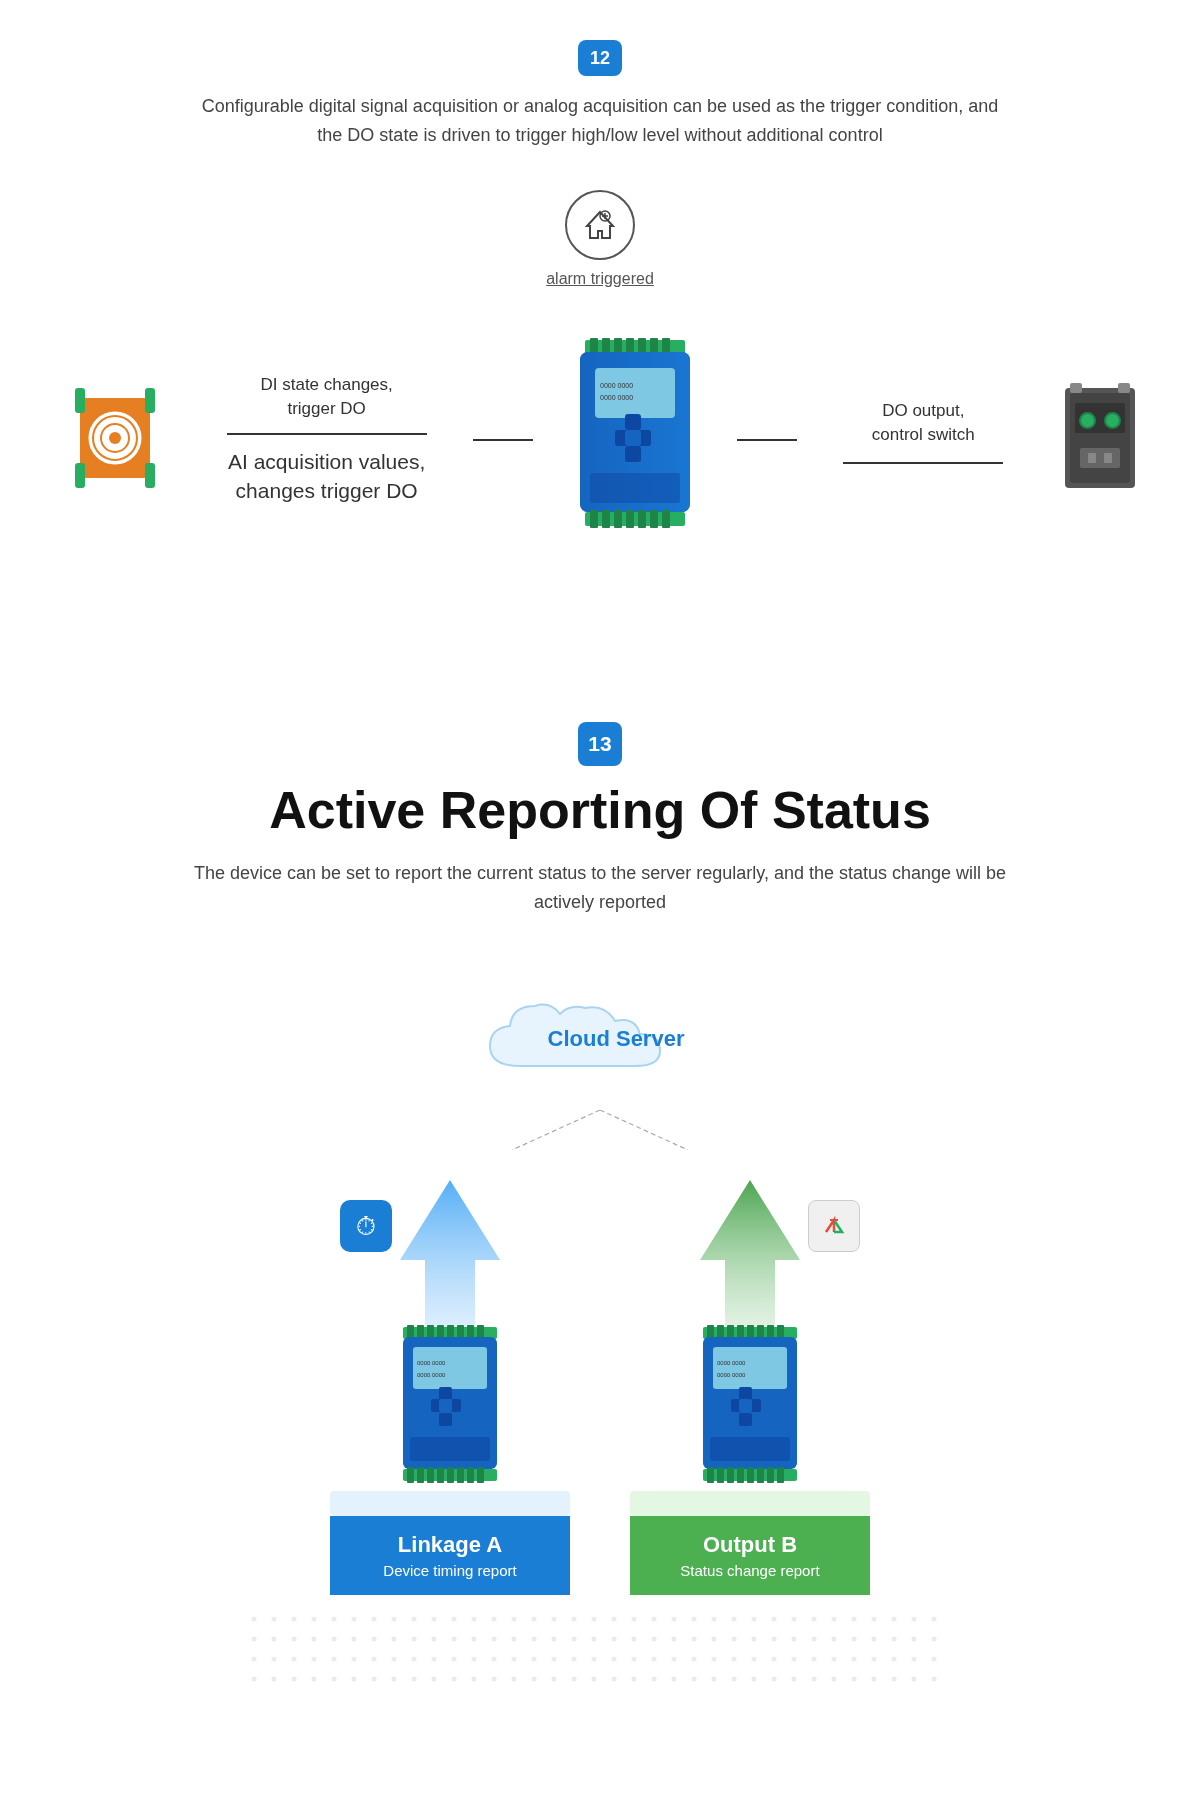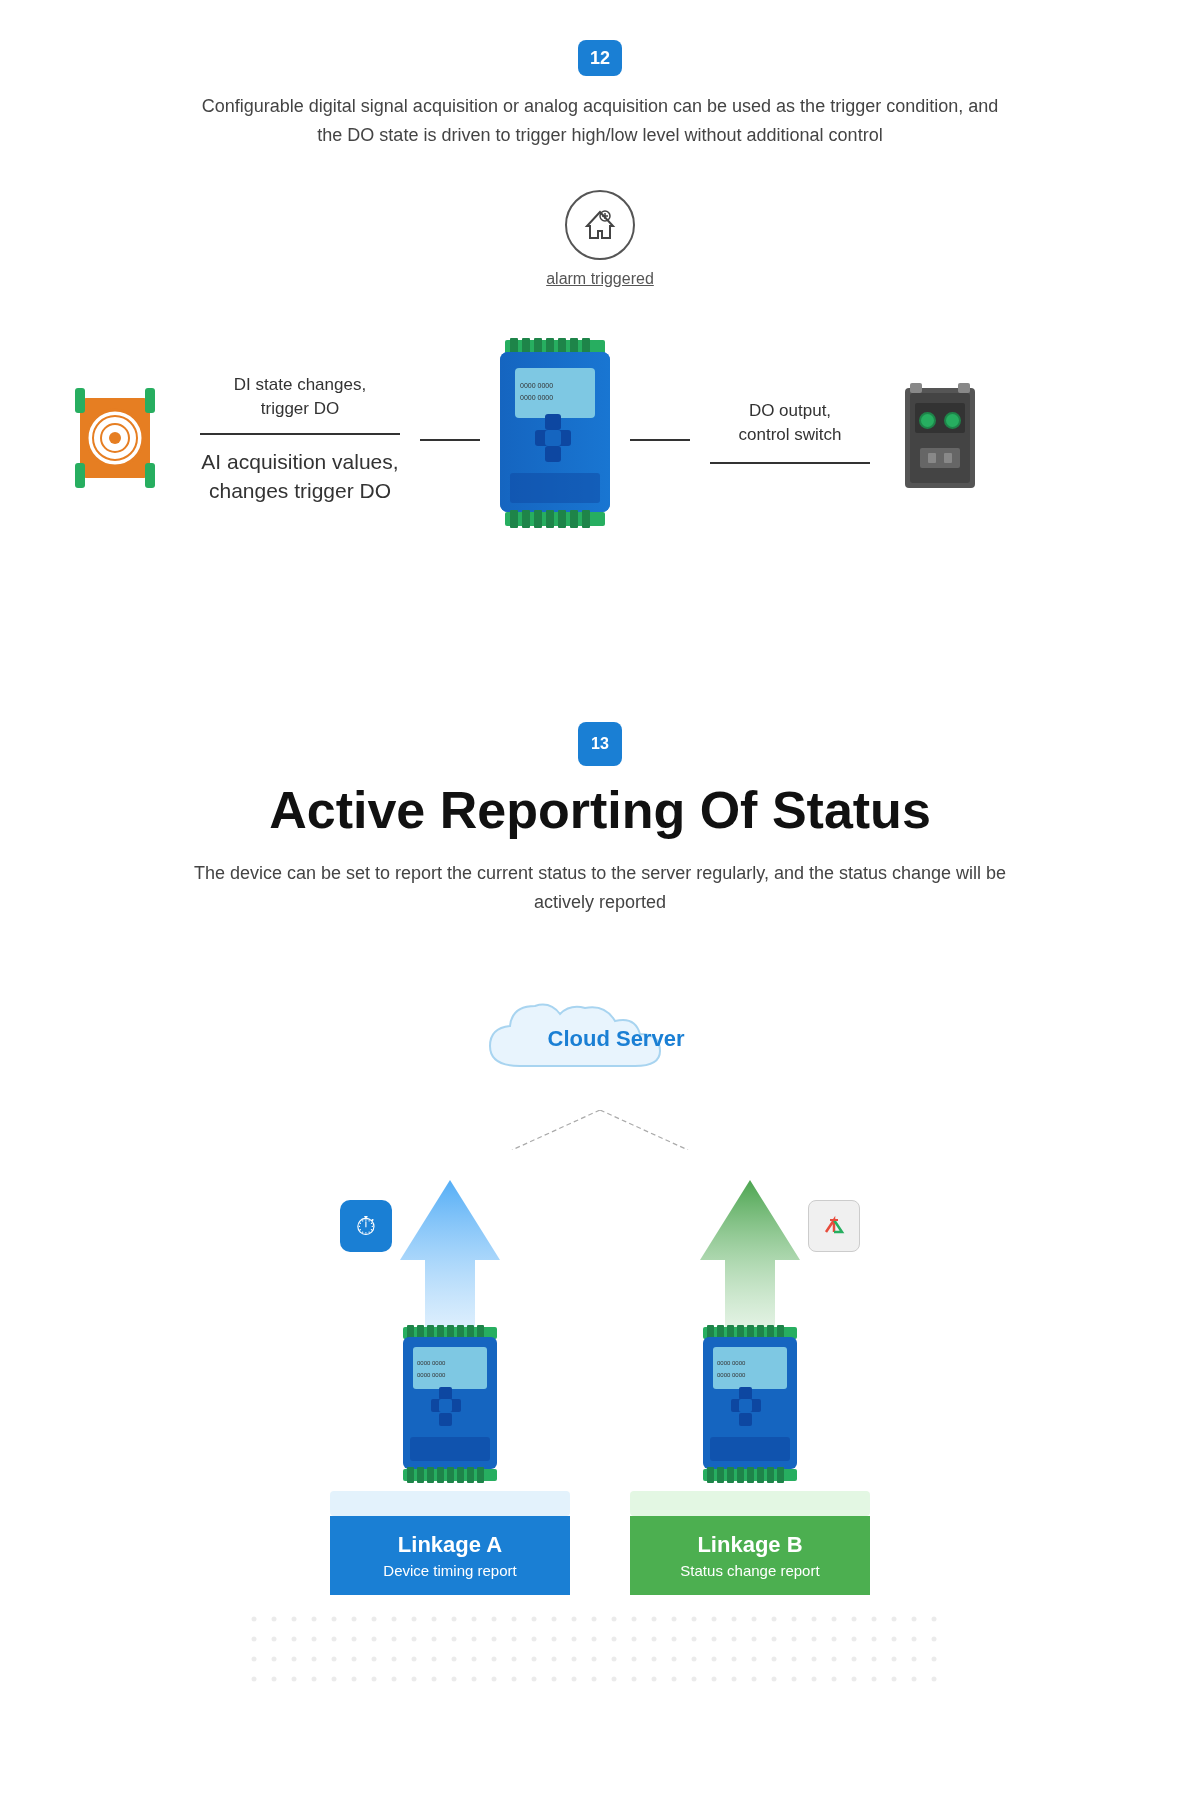--- a/index.html
+++ b/index.html
@@ -183,21 +183,21 @@
       height: 25px;
       background: #c8f0c8;
       border-radius: 4px;
       margin-top: 2px;
       opacity: 0.5;
     }
 
     .section1-diagram {
       display: flex;
       align-items: center;
-      justify-content: flex-start;
+      justify-content: space-between;
       gap: 0;
       margin: 30px 0 20px;
     }
 
     .text-labels {
       display: flex;
       flex-direction: column;
       align-items: center;
       margin: 0 20px;
     }
@@ -362,21 +362,21 @@
         <rect x="58" y="5" width="12" height="10" rx="2" fill="#888"></rect>
       </svg>
     </div>
 
   </div>
 </div>
 
 <div class="section2" style="margin-top:40px;">
 
   <div style="display:flex;justify-content:center;margin-bottom:16px;">
-    <div style="width:44px;height:44px;background:#1a7fd4;border-radius:8px;display:flex;align-items:center;justify-content:center;color:white;font-size:16px;font-weight:bold;">13</div>
+    <div style="width:44px;height:44px;background:#1a7fd4;border-radius:8px;display:flex;align-items:center;justify-content:center;color:white;font-size:21px;font-weight:bold;">13</div>
   </div>
 
   <h1 class="section-title">Active Reporting Of Status</h1>
   <p class="section-desc">The device can be set to report the current status to the server regularly, and the status change will be actively reported</p>
 
   <div class="diagram-container">
 
     <div class="cloud-row">
       <div style="position:relative;display:inline-block;margin-top:40px;">
         
@@ -500,21 +500,21 @@
             <rect x="52" y="142" width="7" height="16" rx="1" fill="#1e8449"></rect>
             <rect x="62" y="142" width="7" height="16" rx="1" fill="#1e8449"></rect>
             <rect x="72" y="142" width="7" height="16" rx="1" fill="#1e8449"></rect>
             <rect x="82" y="142" width="7" height="16" rx="1" fill="#1e8449"></rect>
           </svg>
         </div>
 
         <div class="platform-base-green"></div>
 
         <div class="device-box-b">
-          <div style="font-size:22px;font-weight:bold;">Linkage B</div>
+          <div style="font-size:22px;font-weight:bold;">Output B</div>
           <div class="device-sub">Status change report</div>
         </div>
       </div>
 
     </div>
 
     <div style="margin-top:20px;overflow:hidden;height:80px;opacity:0.12;">
       <svg width="700" height="80" viewBox="0 0 700 80">
         <defs>
           <pattern id="dots" x="0" y="0" width="20" height="20" patternUnits="userSpaceOnUse">

